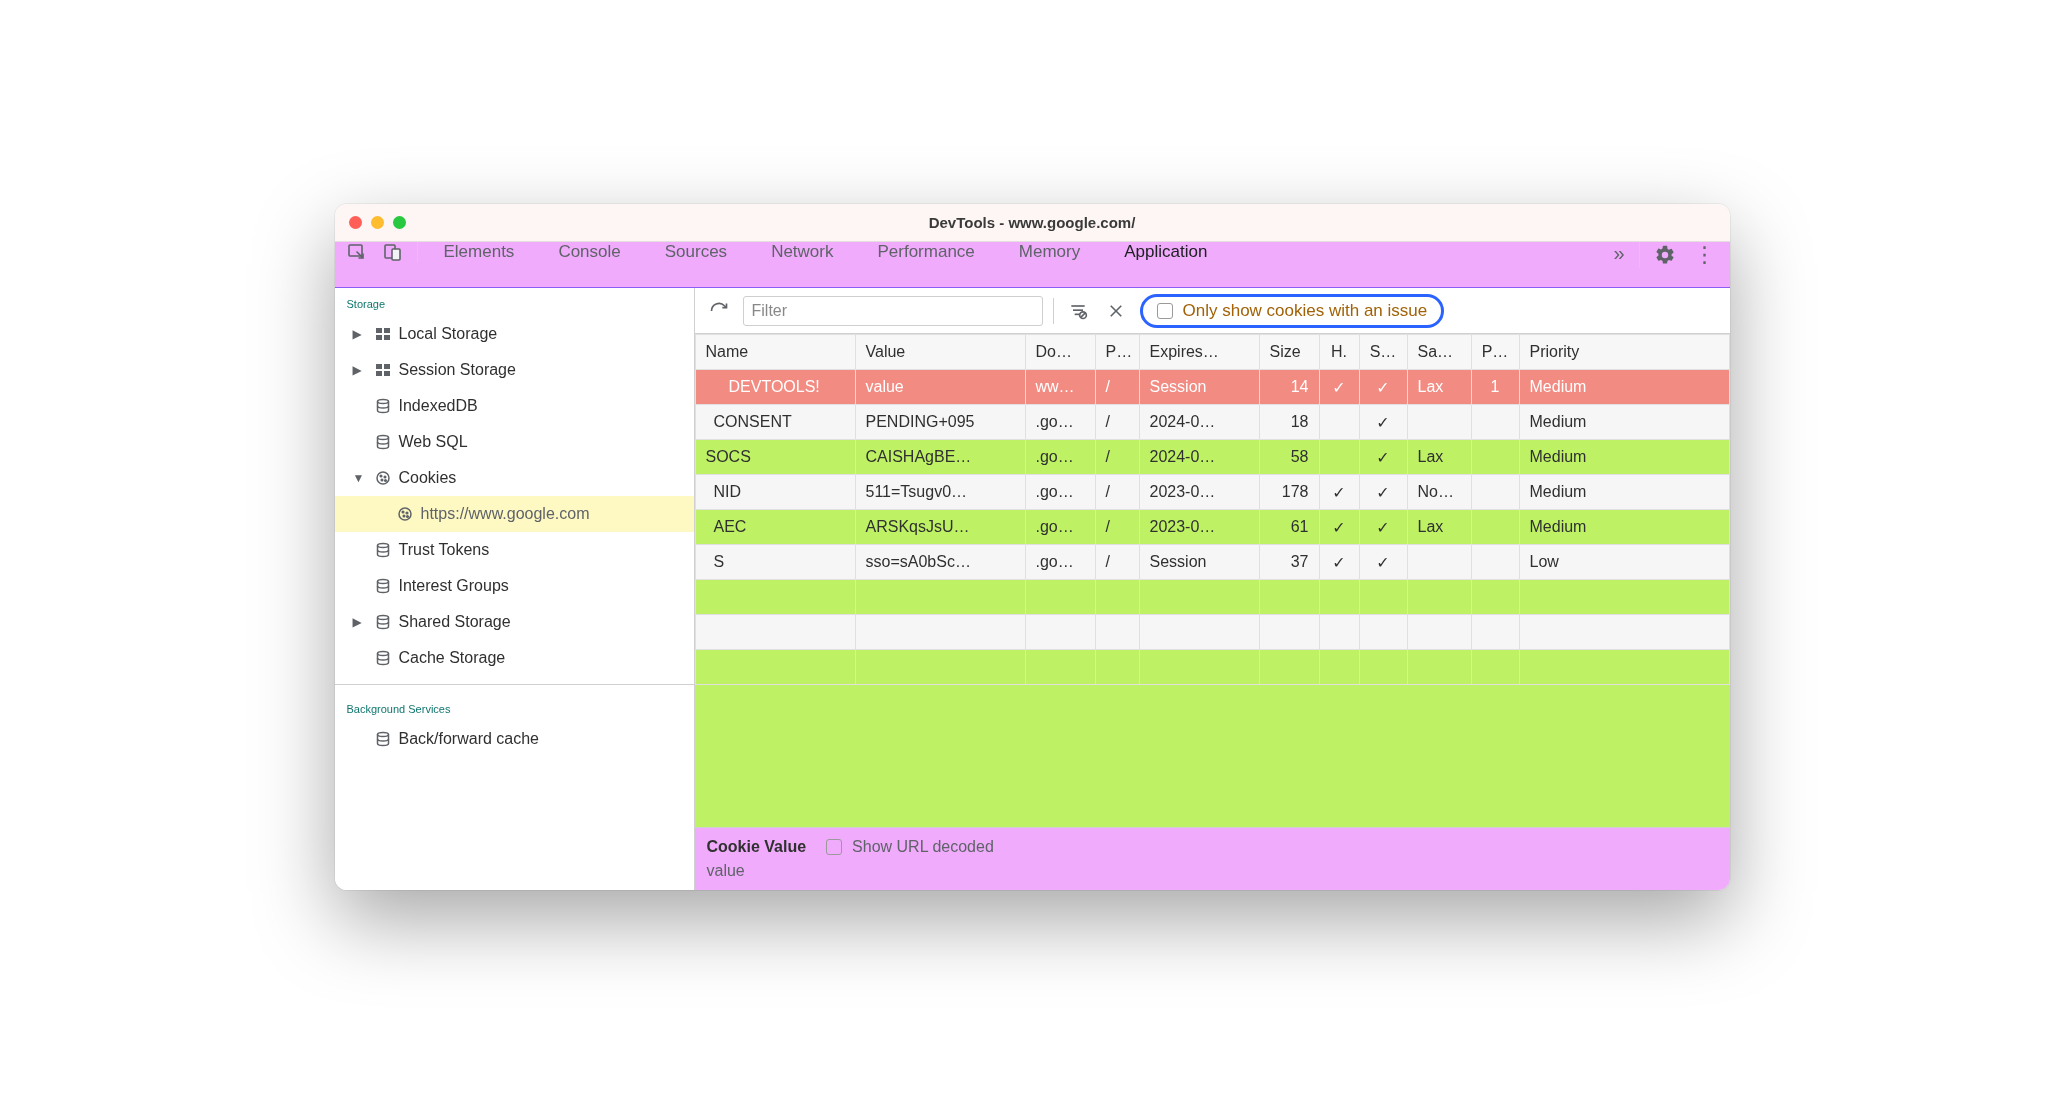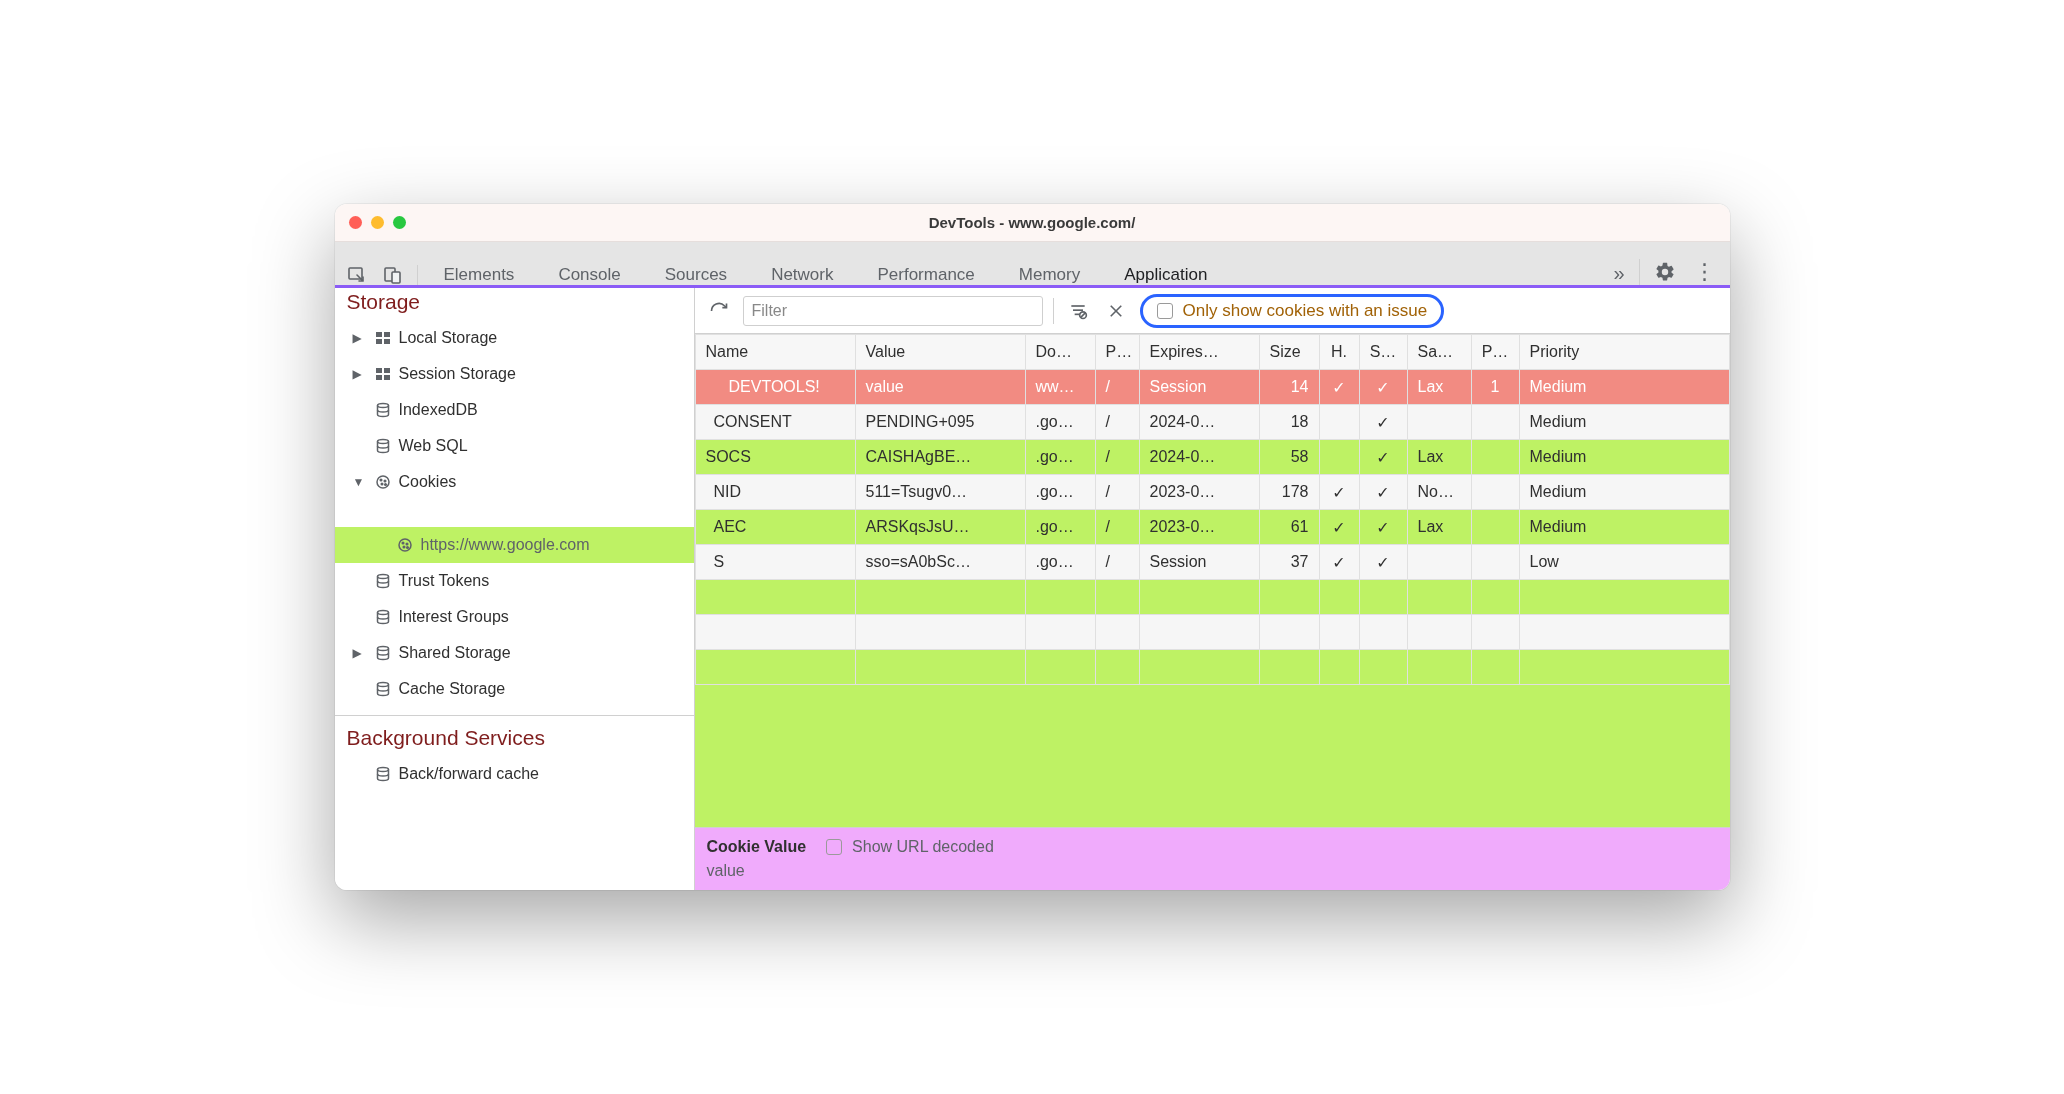--- a/index.html
+++ b/index.html
@@ -30,41 +30,41 @@
   border-bottom: 1px solid #e6dedc;
 }
 .traffic { display: flex; gap: 9px; }
 .traffic span { width: 13px; height: 13px; border-radius: 50%; }
 .t-red { background: #ff5f57; }
 .t-yellow { background: #febc2e; }
 .t-green { background: #28c840; }
 .title-text { position: absolute; left:0; right:0; text-align:center; font-weight:600; font-size:15px; color:#3a3a3a; pointer-events:none; }
 .tabbar {
   height: 46px;
-  background: #e5e5e5;
-  border-bottom: 3px solid #8b5cf6;
+  background: #f0abfc;
+  border-bottom: 1px solid #8b5cf6;
   display: flex;
-  align-items: flex-end;
+  align-items: flex-start;
   padding: 0 8px;
 }
 .tabbar-left { display:flex; align-items:center; gap: 8px; padding-right: 10px; border-right: 1px solid #d0d0d0; margin-right: 4px;}
 .tabbar-icon { width: 28px; display:flex; align-items:center; justify-content:center; color: #5f6368;}
 .tabs { display:flex; align-items:stretch; flex: 1; }
 .tab { padding: 0 22px; display:flex; align-items:center; font-size:17px; color:#5f6368; cursor:pointer; }
 .tab.active { color:#202124; font-weight:500; }
 .tabs-overflow { display:flex; align-items:center; padding:0 14px; color:#5f6368; font-size:20px; }
 .tabbar-right { display:flex; align-items:center; gap: 6px; padding-left: 8px; border-left: 1px solid #d0d0d0;}
 .gear, .kebab { width:34px; display:flex; align-items:center; justify-content:center; color:#5f6368; cursor:pointer; font-size:22px;}
 .body { display:flex; height: 602px; }
 .sidebar { width: 360px; border-right: 1px solid #d0d0d0; overflow:auto; background:#fff; }
-.section-h { font-size: 21px; color:#7f1d1d; padding: 2px 12px 6px 12px; }
+.section-h { font-size: 11px; color:#0f766e; padding: 10px 12px 6px 12px; }
 .tree { font-size: 16px; color:#303030; }
 .tree-item { display:flex; align-items:center; height: 36px; padding-left: 18px; gap: 6px; cursor:pointer;}
 .tree-item.child { padding-left: 40px; }
-.tree-item.selected { background: #bef264; margin-top: 27px; }
+.tree-item.selected { background: #fef9c3; }
 .tree-arrow { width: 14px; display:inline-flex; color:#5f6368; font-size:12px;}
 .tree-icon { width: 20px; display:inline-flex; justify-content:center; color:#5f6368; }
 .tree-label { color:#303030; }
 .divider { height:1px; background:#d0d0d0; margin: 8px 0; }
 .main { flex:1; display:flex; flex-direction:column; }
 .toolbar {
   height: 46px; border-bottom: 1px solid #d0d0d0;
   display:flex; align-items:center; padding: 0 10px; gap: 10px;
   background:#fff;
 }

